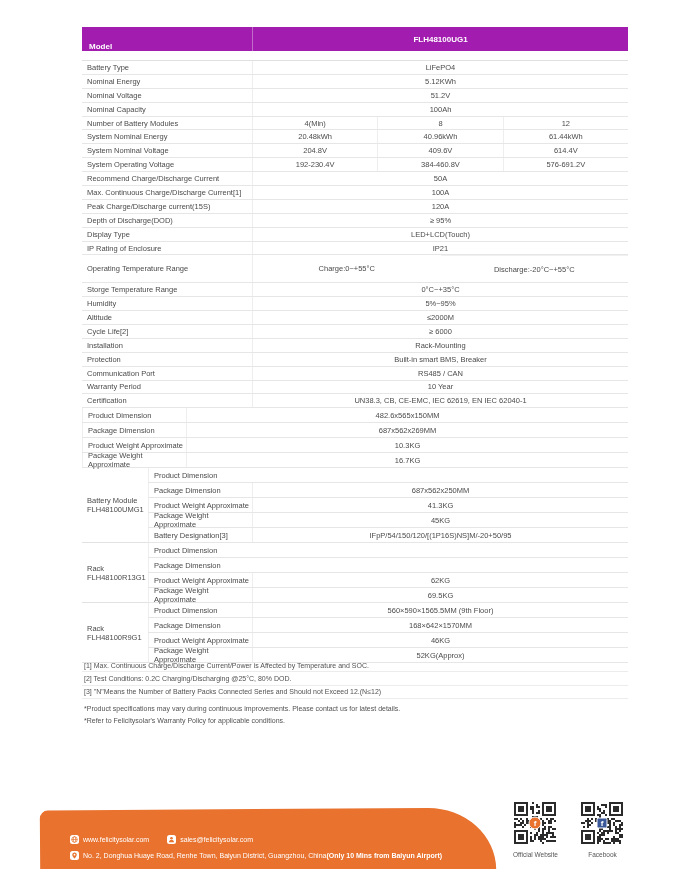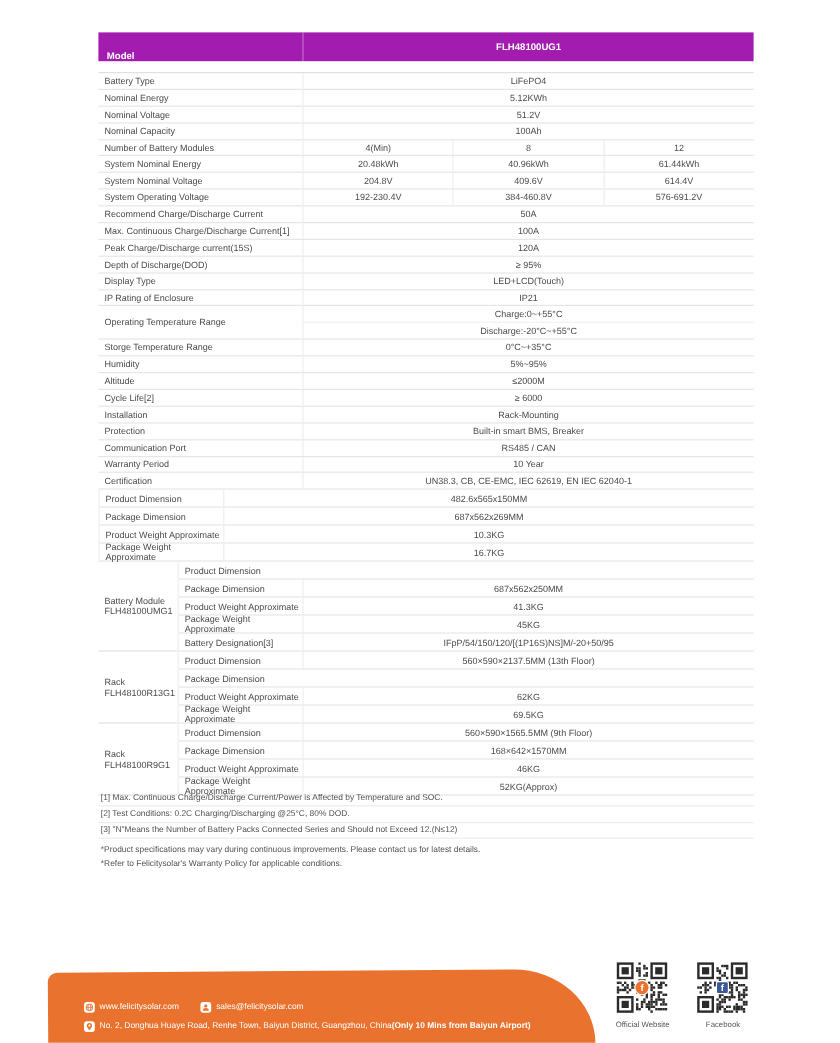--- a/index.html
+++ b/index.html
@@ -13,21 +13,21 @@
   .thead{display:flex;height:24px;background:#a21caf;color:#fff;font-size:8px;font-weight:bold;align-items:flex-end;}
   .thead .h-label{width:170px;padding-left:7px;}
   .thead .h-value{flex:1;text-align:center;border-left:1px solid rgba(255,255,255,.35);align-self:stretch;display:flex;align-items:center;justify-content:center;}
   .tbody{margin-top:9px;border-top:1px solid #e0e0e0;font-size:7.5px;}
   .row{display:flex;height:13.9px;border-bottom:1px solid #e6e6e6;align-items:stretch;}
   .row.tall{height:27.8px;}
   .cell-label{width:170px;padding-left:5px;display:flex;align-items:center;}
   .cell-vals{flex:1;display:flex;border-left:1px solid #eeeeee;}
   .val{flex:1;display:flex;align-items:center;justify-content:center;text-align:center;padding:0 2px;}
   .val + .val{border-left:1px solid #eeeeee;}
-  .stack{flex:1;display:flex;flex-direction:column;}
+  .stack{flex:1;display:flex;}
   .stack .sub{flex:1;display:flex;align-items:center;justify-content:center;}
   .stack .sub + .sub{border-top:1px solid #f0f0f0;}
   
   .mgroup{display:flex;font-size:7.5px;}
   .mname{width:66px;padding-left:5px;display:flex;flex-direction:column;justify-content:center;border-bottom:1px solid #e2e2e2;line-height:9px;}
   .mrows{flex:1;}
   .mrow{display:flex;height:15px;border-bottom:1px solid #e6e6e6;}
   .msub{width:104px;padding-left:5px;display:flex;align-items:center;border-left:1px solid #eeeeee;}
   .mval{flex:1;display:flex;align-items:center;justify-content:center;text-align:center;border-left:1px solid #eeeeee;}
   
@@ -271,21 +271,20 @@
           </div>
         </div>
         <div class="mgroup">
           <div class="mname">
             <div>Rack</div>
             <div>FLH48100R13G1</div>
           </div>
           <div class="mrows">
             <div class="mrow">
               <div class="msub">Product Dimension</div>
-              <div class="mval">560×590×2137.5MM (13th Floor)</div>
             </div>
             <div class="mrow">
               <div class="msub">Package Dimension</div>
             </div>
             <div class="mrow">
               <div class="msub">Product Weight Approximate</div>
               <div class="mval">62KG</div>
             </div>
             <div class="mrow">
               <div class="msub">Package Weight Approximate</div>

